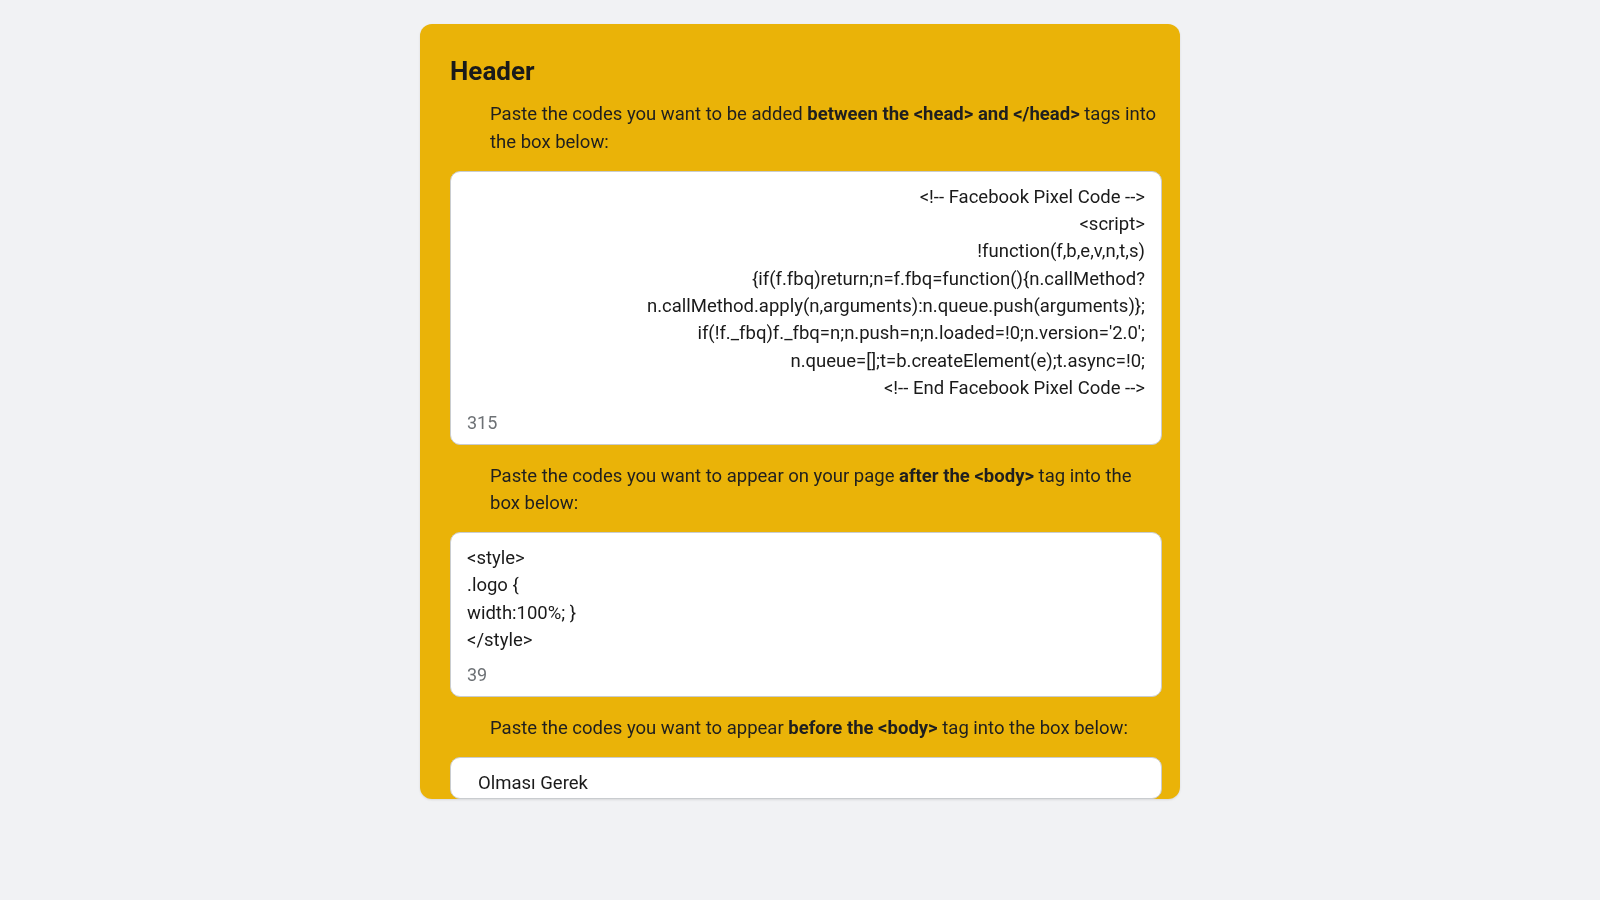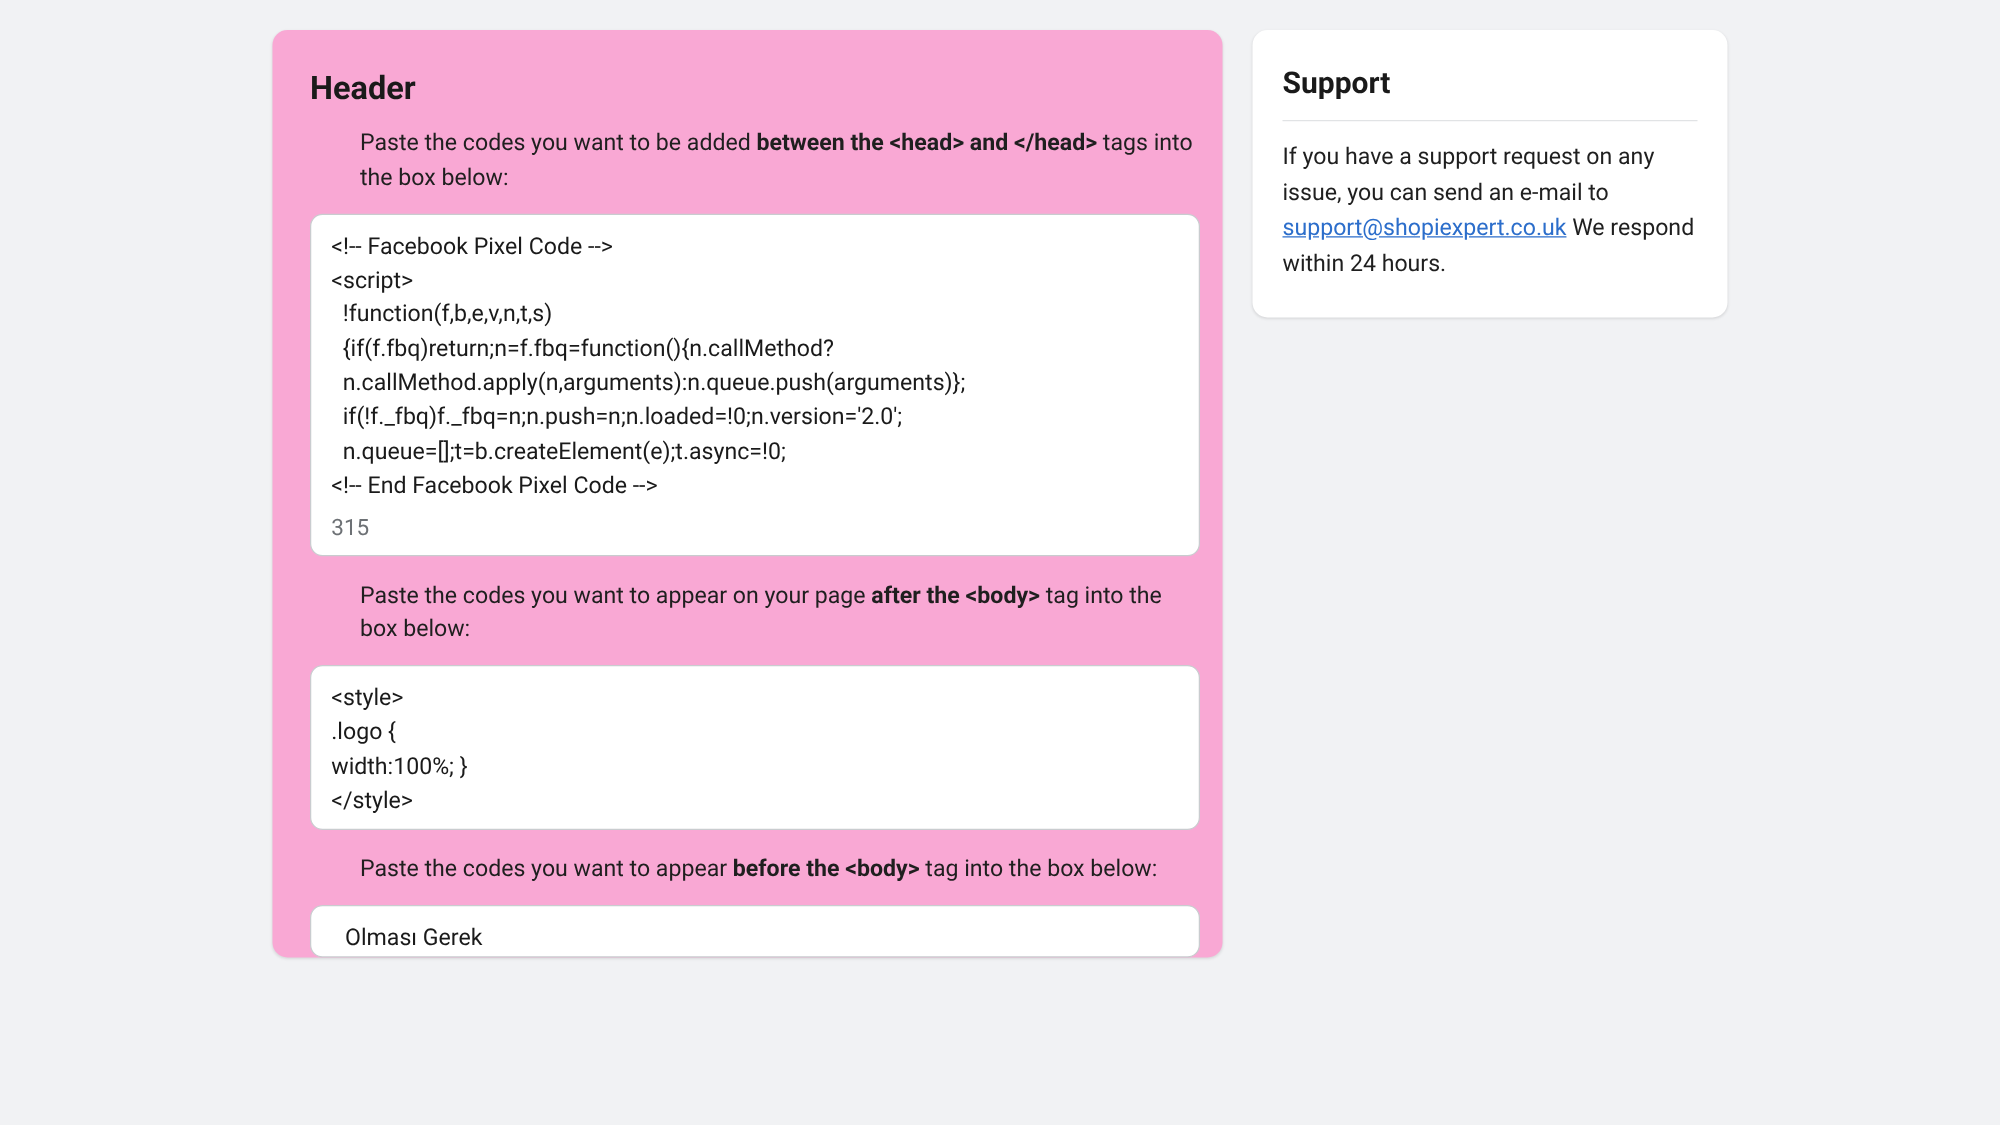--- a/index.html
+++ b/index.html
@@ -12,21 +12,21 @@
   }
   .page {
     display: flex;
     gap: 24px;
     padding: 24px 0;
     max-width: 1600px;
     margin: 0 auto;
     justify-content: center;
   }
   .main-card {
-    background: #f9a8d4;
+    background: #eab308;
     border-radius: 12px;
     box-shadow: 0 1px 2px rgba(0,0,0,0.05), 0 1px 3px rgba(0,0,0,0.06);
     padding: 28px 18px 0 30px;
     width: 760px;
     flex-shrink: 0;
   }
   .side-card {
     background: #fff;
     border-radius: 12px;
     box-shadow: 0 1px 2px rgba(0,0,0,0.05), 0 1px 3px rgba(0,0,0,0.06);
@@ -90,21 +90,21 @@
   .support-text {
     font-size: 18.5px;
     line-height: 1.55;
     color: #1f1f1f;
   }
   .support-text a {
     color: #2c6ecb;
     text-decoration: underline;
   }
   .box-short .code-textarea { min-height: 110px; }
-  .box-tall .code-textarea { min-height: 200px; }
+  .box-tall .code-textarea { min-height: 200px; text-align: right; }
   .box-footer { padding-bottom: 0; margin-bottom: 0; }
 </style>
 </head>
 <body>
 
 <div class="page">
   <div class="main-card">
 
     <h2 class="section-title">Header</h2>
     <p class="section-desc">
@@ -123,31 +123,25 @@
     </div>
 
     <p class="section-desc">
       <span>Paste the codes you want to appear on your page </span><strong>after the &lt;body&gt;</strong><span> tag into the box below:</span>
     </p>
     <div class="code-box box-short">
       <textarea class="code-textarea" rows="4" style="">&lt;style&gt;
 .logo {
 width:100%; }
 &lt;/style&gt;</textarea>
+      <div class="char-count">39</div>
     </div>
 
     <p class="section-desc">
       <span>Paste the codes you want to appear </span><strong>before the &lt;body&gt;</strong><span> tag into the box below:</span>
     </p>
     <div class="code-box box-footer">
       <textarea class="code-textarea" rows="1" style="min-height: 28px; margin-left: 11px;">Olması Gerek</textarea>
     </div>
 
   </div>
 
-  <div class="side-card">
-    <h2 class="support-title">Support</h2>
-    <hr class="support-divider">
-    <p class="support-text">
-      <span>If you have a support request on any issue, you can send an e-mail to </span><a href="#">support@shopiexpert.co.uk</a><span> We respond within 24 hours.</span>
-    </p>
-  </div>
 </div>
 
 </body></html>

